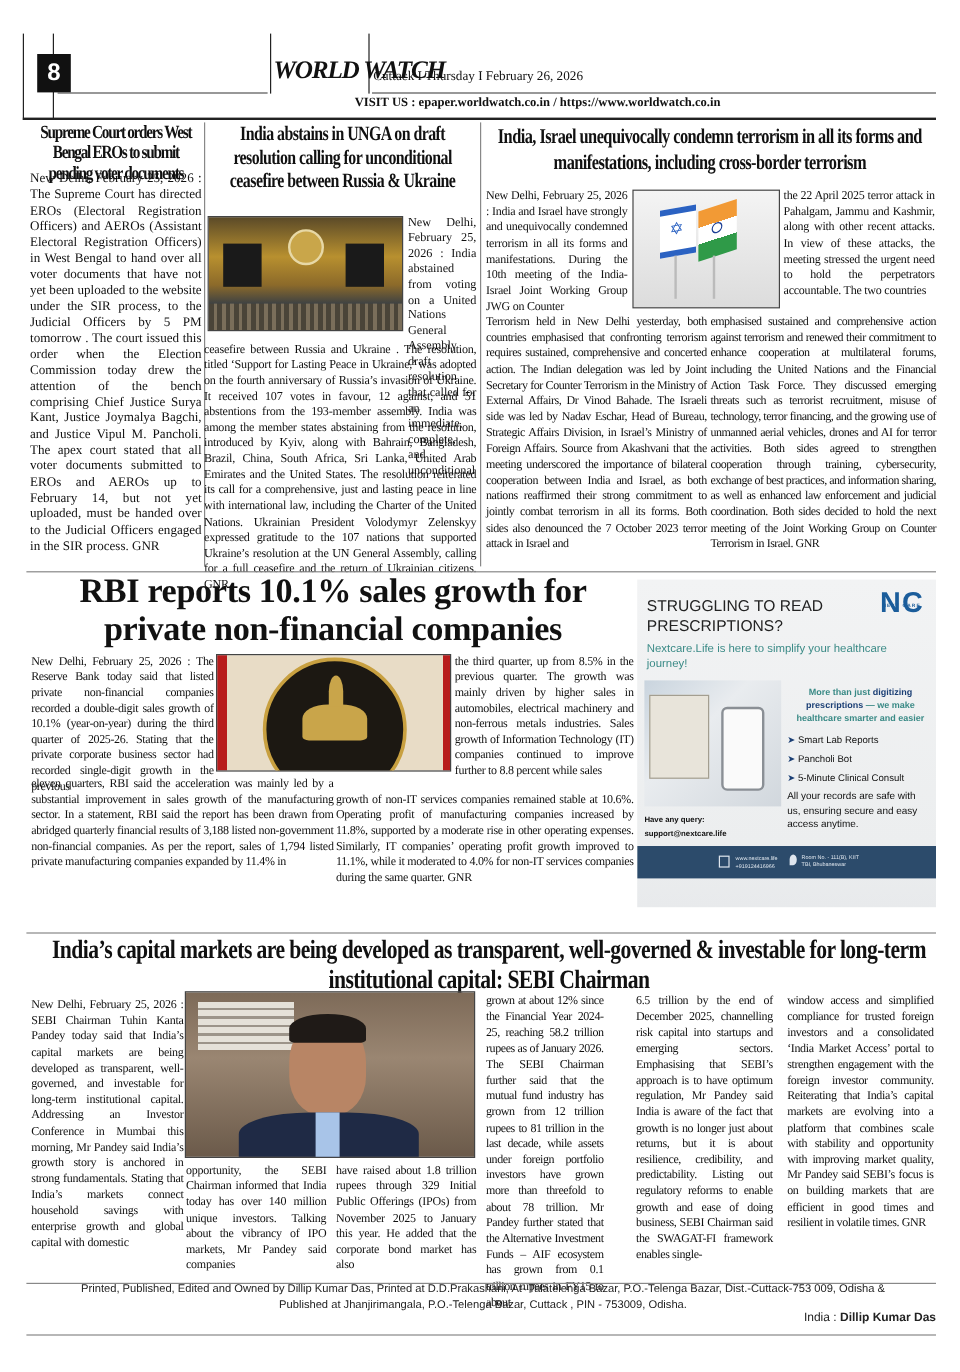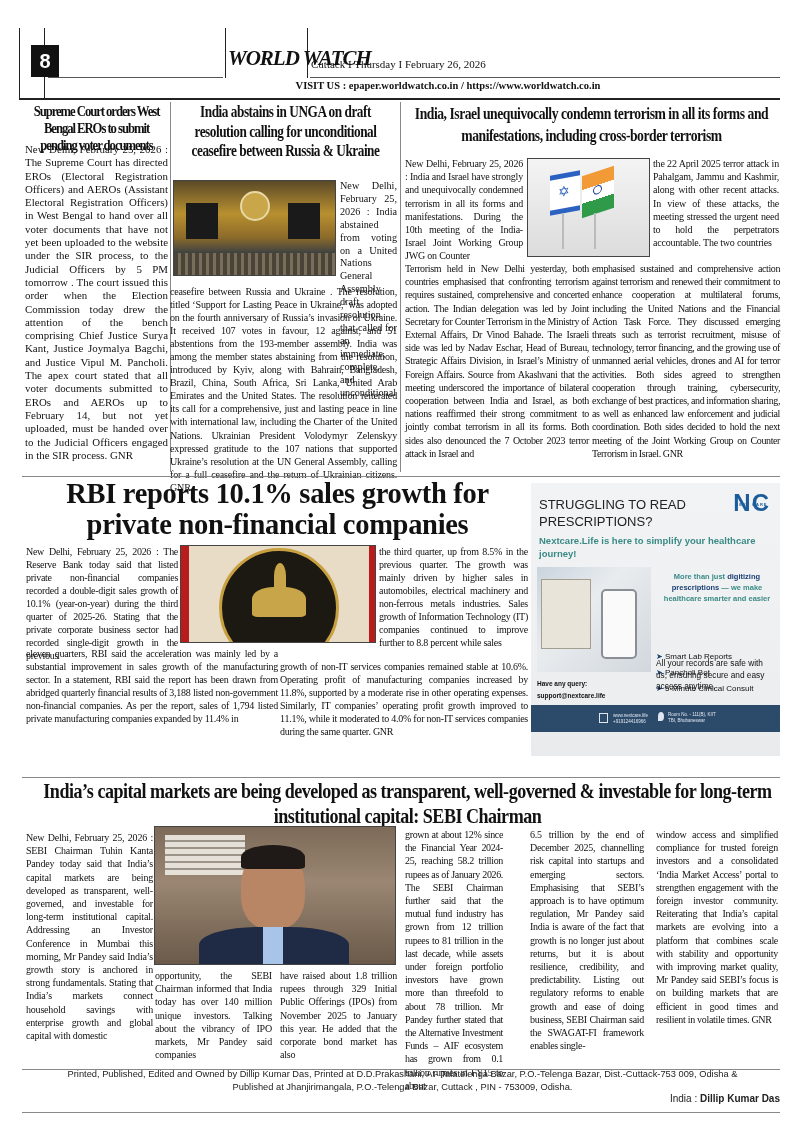--- a/index.html
+++ b/index.html
@@ -18,26 +18,26 @@
   #dateline { left: 311px; top: 58px; font-size: 11px; font-weight: normal; white-space: nowrap; }
   #visit { left: 148px; top: 80px; width: 600px; font-size: 10.5px; font-weight: bold; text-align: center; white-space: nowrap;}
 
   h2.hd { font-family: "Liberation Serif", serif; font-weight: bold; text-align: center; color: #111; letter-spacing: -0.6px; }
 
   .photo { position: absolute; overflow: hidden; border: 1px solid #444; }
 
   
   #ad { left: 531px; top: 483px; width: 249px; height: 273px; background: linear-gradient(180deg,#f2f3f4 0%, #eceeef 80%, #e8eaec 100%); overflow: hidden; font-family: "Liberation Sans", sans-serif; }
   #ad .title { position: absolute; left: 8px; top: 13px; font-size: 13px; line-height: 17px; color: #222; }
-  #ad .sub { position: absolute; left: 8px; top: 51px; font-size: 9.5px; font-weight: bold; line-height: 13px; color: #3a8a86; width: 230px; }
+  #ad .sub { position: absolute; left: 8px; top: 51px; font-size: 9.5px; font-weight: normal; line-height: 13px; color: #3a8a86; width: 230px; }
   #ad .nc { position: absolute; right: 10px; top: 6px; font-size: 24px; color: #1b5d9b; font-weight: bold; letter-spacing: 1px; }
   #ad .nc small { position: absolute; left: 2px; top: 13px; font-size: 4px; letter-spacing: 1px; color: #1b5d9b; }
   #ad .more { position: absolute; left: 126px; top: 88px; width: 120px; font-size: 7.5px; font-weight: bold; color: #3a8a86; text-align: center; line-height: 11px; }
   #ad .more b { color: #1b3f75; }
-  #ad .feat { position: absolute; left: 125px; font-size: 8px; color: #111; margin-top: 40px; }
+  #ad .feat { position: absolute; left: 125px; font-size: 8px; color: #111; }
   #ad .safe { position: absolute; left: 125px; top: 175px; width: 120px; font-size: 8.3px; line-height: 11.5px; color: #111; }
   #ad .query { position: absolute; left: 6px; top: 244px; font-size: 6.5px; font-weight: bold; color: #111; line-height: 9px; }
   #ad .footer { position: absolute; left: 0; top: 222px; width: 249px; height: 27px; background: #2c4b6b; color: #dfe6ee; font-size: 4.5px; }
   #ad .img { position: absolute; left: 6px; top: 84px; width: 114px; height: 105px; background: linear-gradient(135deg,#c9d4de,#e9ecef 40%, #d1d7dd); overflow: hidden;}
 
   #footer { left: 25px; top: 1068px; width: 755px; font-family: "Liberation Sans", sans-serif; font-size: 9.5px; line-height: 12.5px; color: #222; }
 </style>
 </head>
 <body>
 

